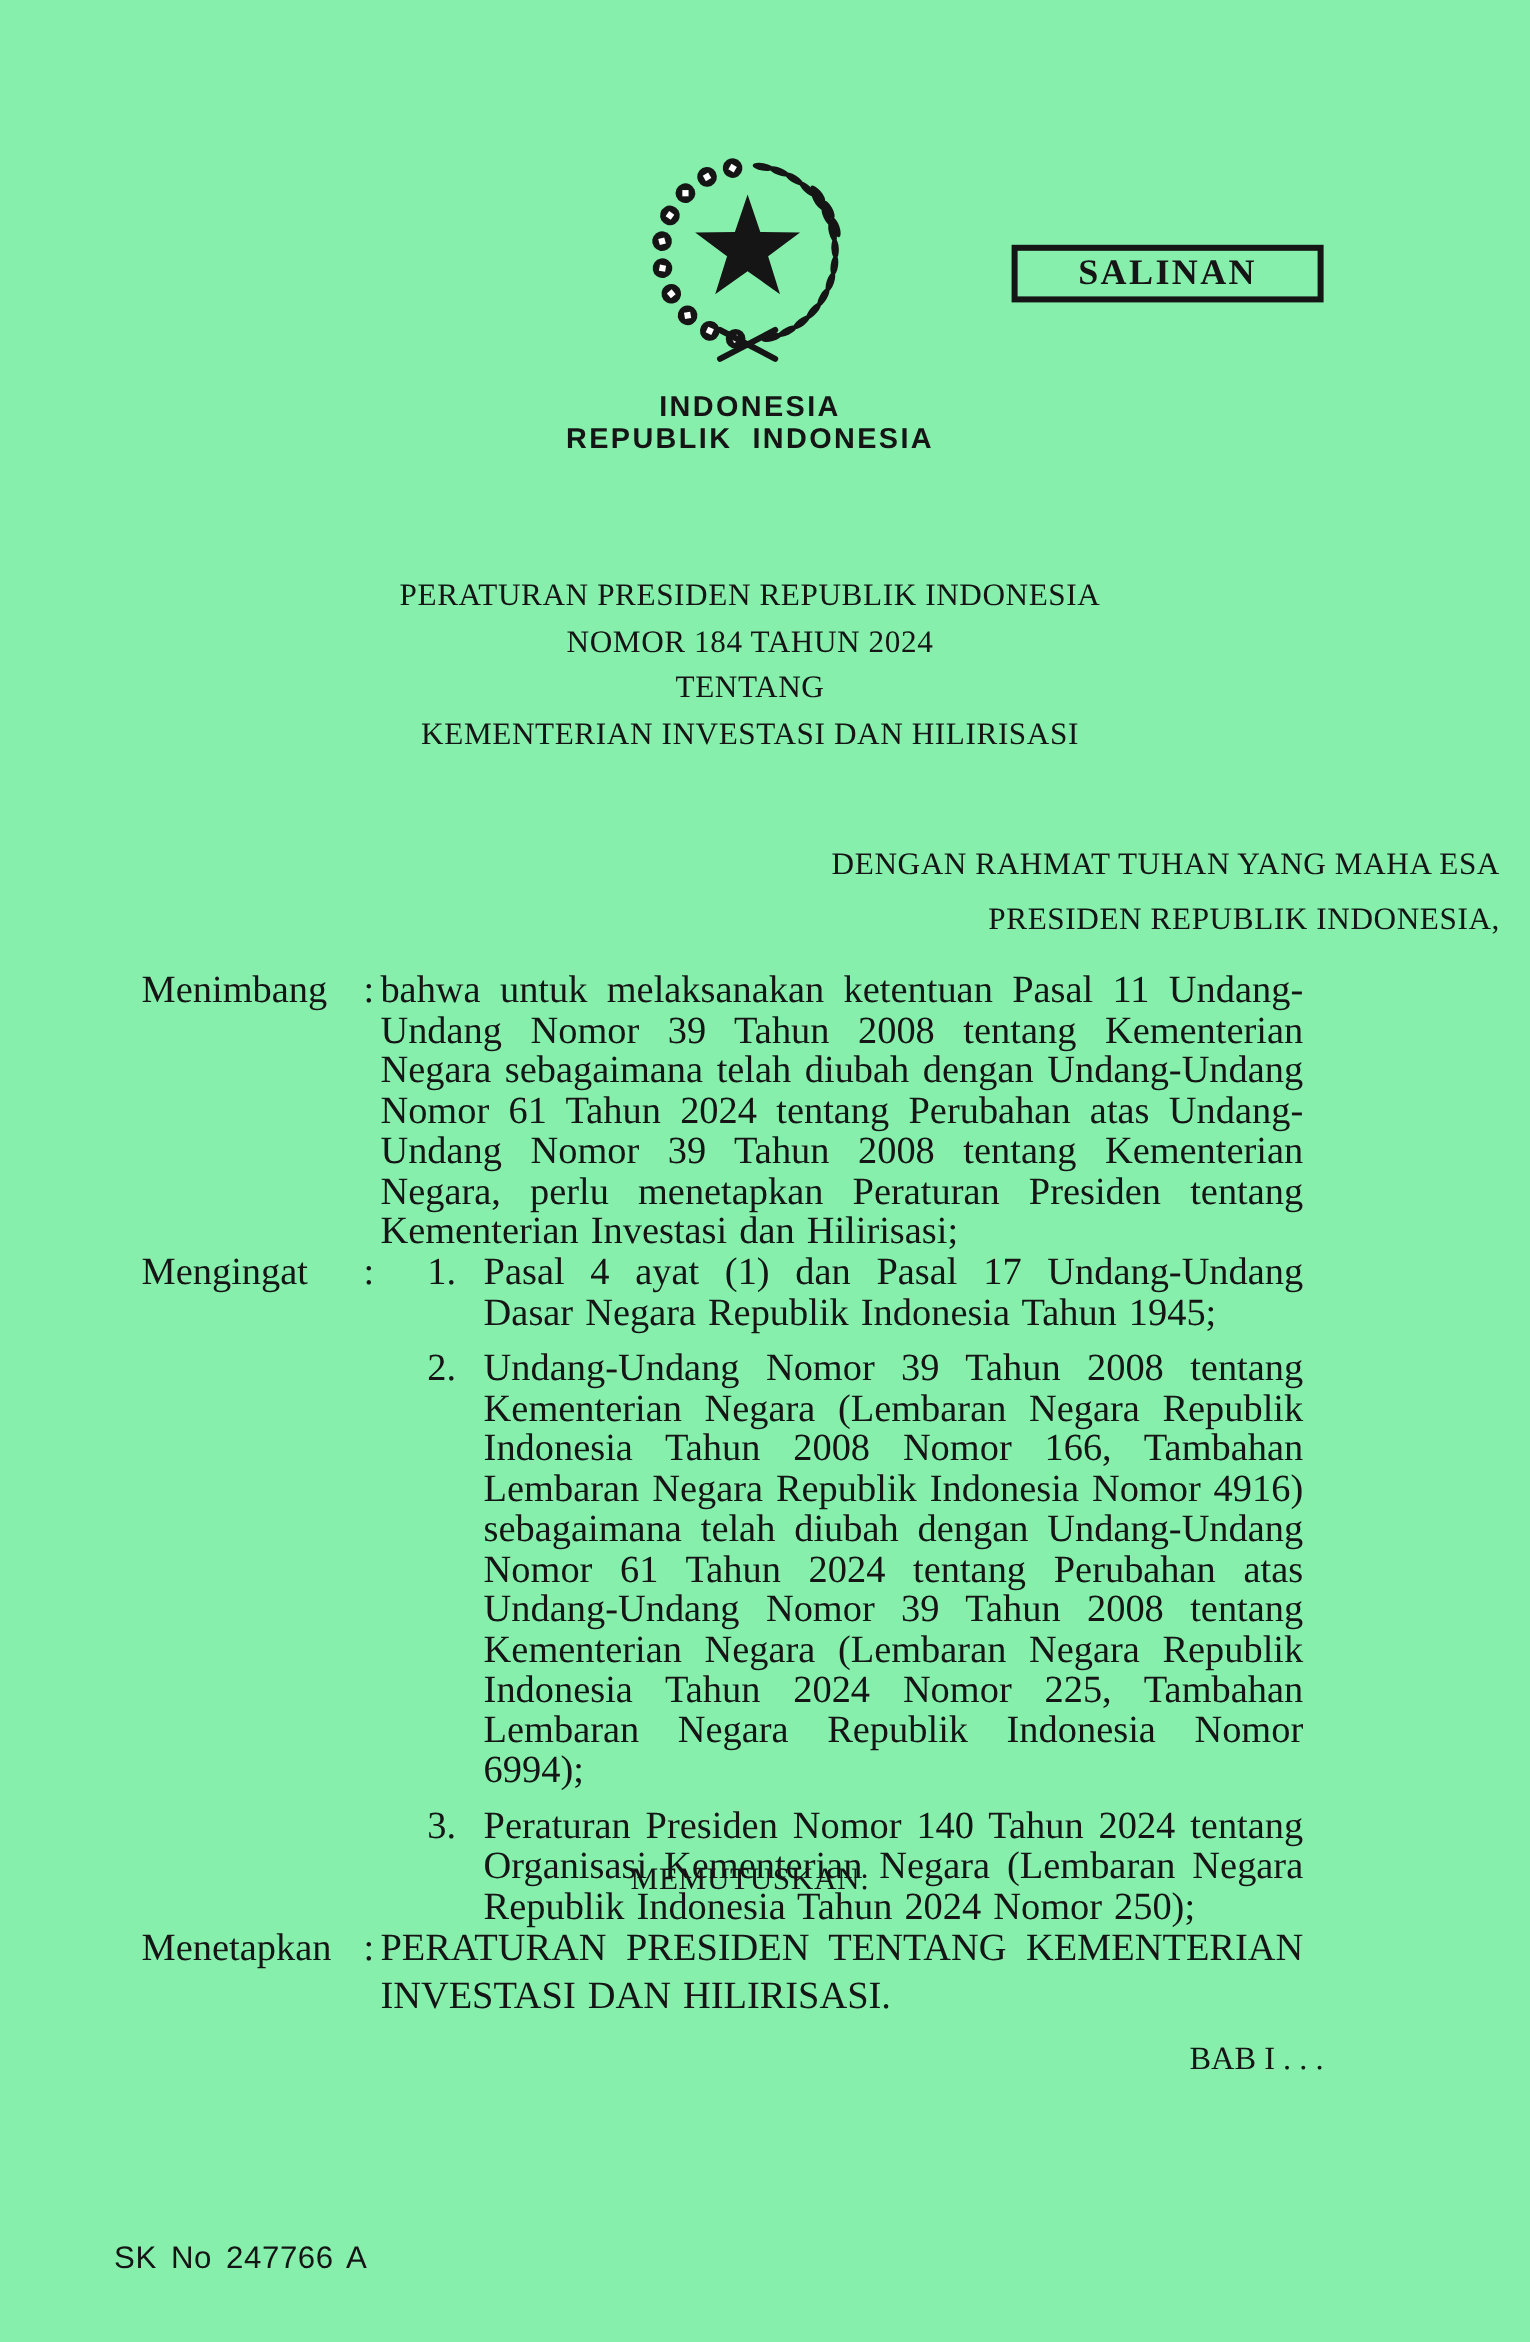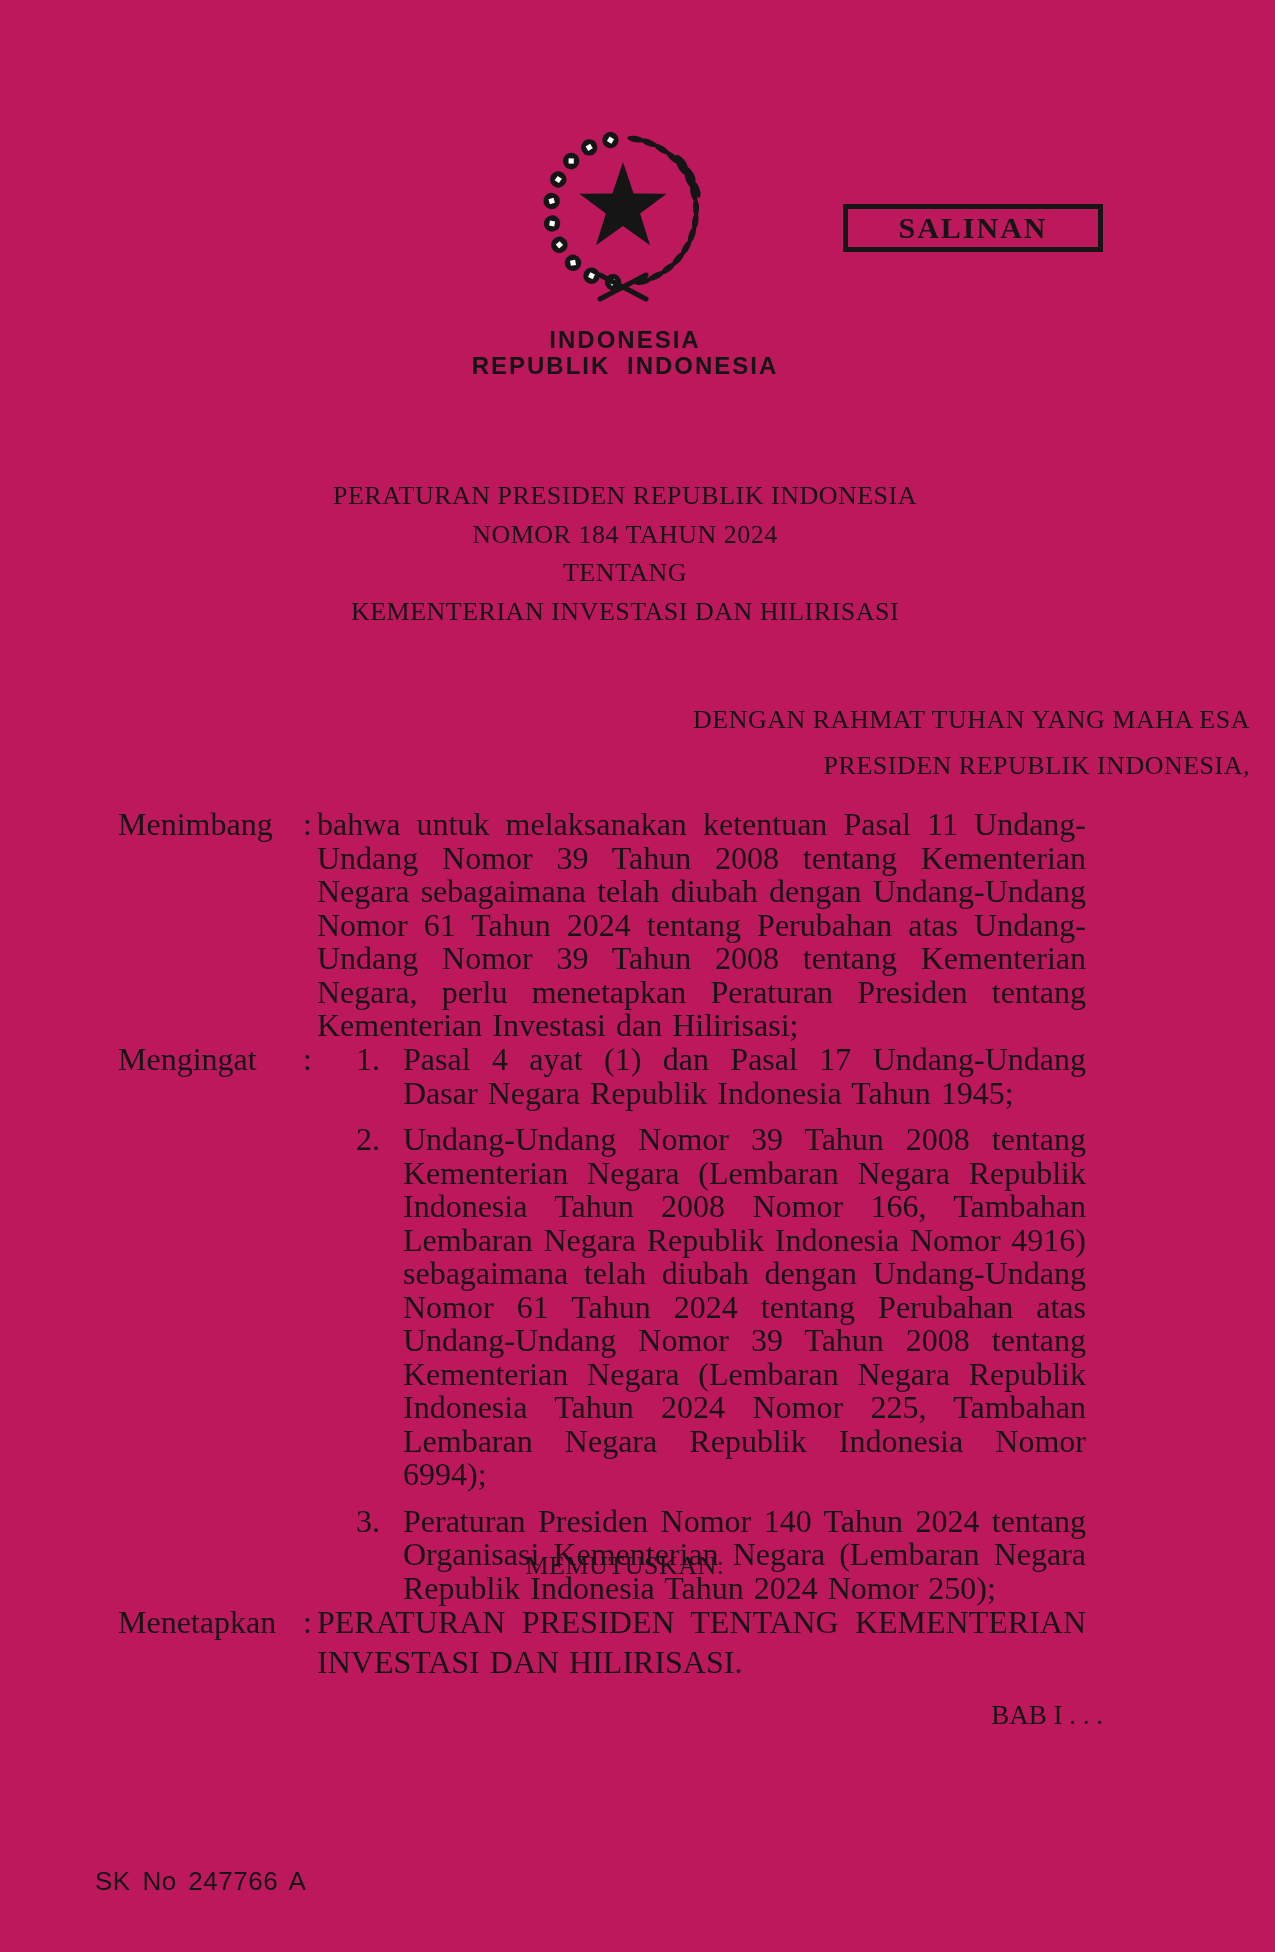--- a/index.html
+++ b/index.html
@@ -1,20 +1,20 @@
 <!DOCTYPE html>
 <html><head>
 <meta charset="utf-8">
 <style>
   html,body { margin:0; padding:0; background:#e8e8e8; }
   .page {
     position:relative;
     width:1275px; height:1952px;
     margin:0 auto;
-    background:#be185d;
+    background:#86efac;
     color:#151515;
     font-family:"Liberation Serif", serif;
     overflow:hidden;
   }
   
   .emblem { position:absolute; left:538px; top:126px; width:170px; height:185px; }
   .letterhead {
     position:absolute; left:0; top:327px; width:1250px;
     text-align:center;
     font-family:"Liberation Sans", sans-serif;

